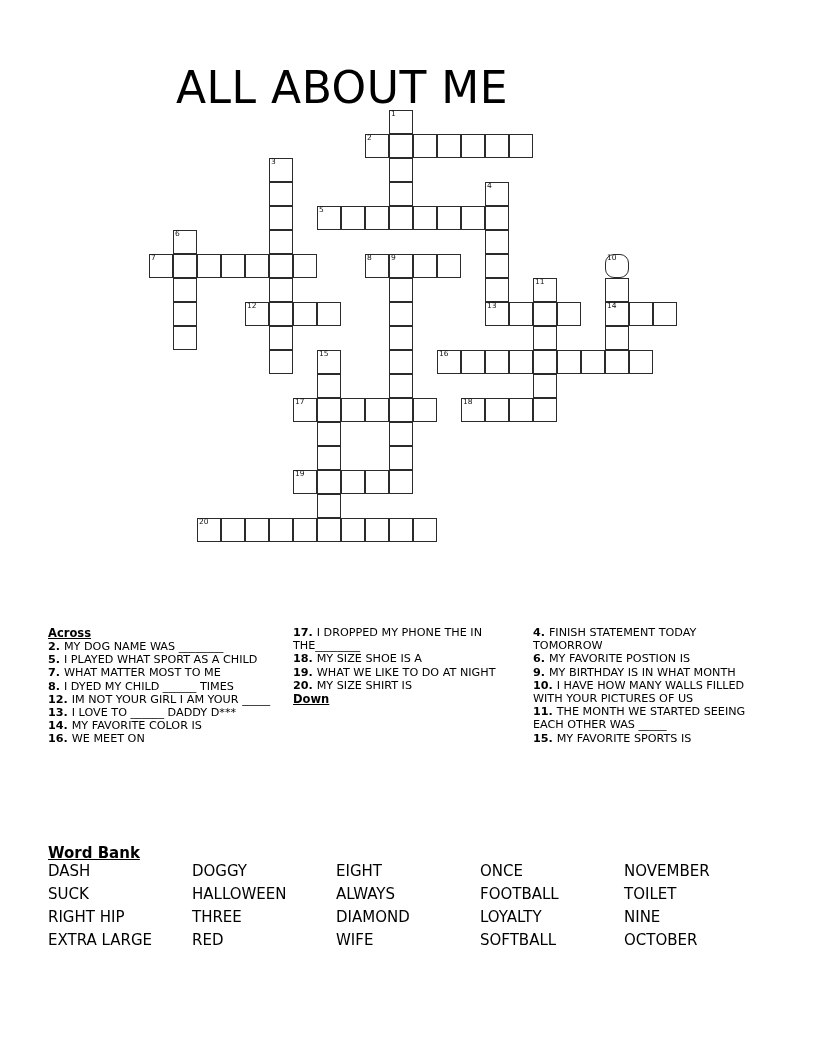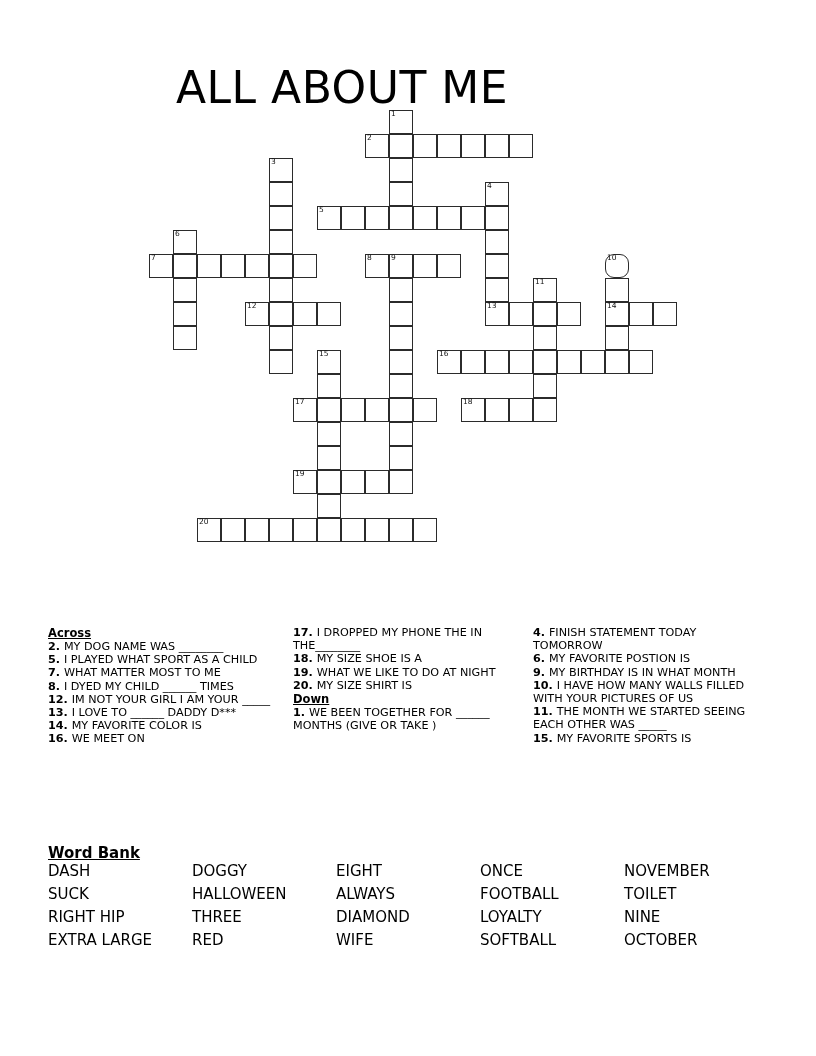--- a/index.html
+++ b/index.html
@@ -266,21 +266,20 @@
           <span class="clue"><span class="n">16. </span><span>WE MEET ON</span></span>
         </div>
     </div>
     <div class="clue-col c2">
       <div id="col2">
           <span class="clue"><span class="n">17. </span><span>I DROPPED MY PHONE THE IN THE________</span></span>
           <span class="clue"><span class="n">18. </span><span>MY SIZE SHOE IS A</span></span>
           <span class="clue"><span class="n">19. </span><span>WHAT WE LIKE TO DO AT NIGHT</span></span>
           <span class="clue"><span class="n">20. </span><span>MY SIZE SHIRT IS</span></span>
           <span class="clue-head">Down</span>
-          <span class="clue"><span class="n">1. </span><span>WE BEEN TOGETHER FOR ______ MONTHS (GIVE OR TAKE )</span></span>
         </div>
     </div>
     <div class="clue-col c3">
       <div id="col3">
           <span class="clue"><span class="n">4. </span><span>FINISH STATEMENT TODAY TOMORROW</span></span>
           <span class="clue"><span class="n">6. </span><span>MY FAVORITE POSTION IS</span></span>
           <span class="clue"><span class="n">9. </span><span>MY BIRTHDAY IS IN WHAT MONTH</span></span>
           <span class="clue"><span class="n">10. </span><span>I HAVE HOW MANY WALLS FILLED WITH YOUR PICTURES OF US</span></span>
           <span class="clue"><span class="n">11. </span><span>THE MONTH WE STARTED SEEING EACH OTHER WAS _____</span></span>
           <span class="clue"><span class="n">15. </span><span>MY FAVORITE SPORTS IS</span></span>

